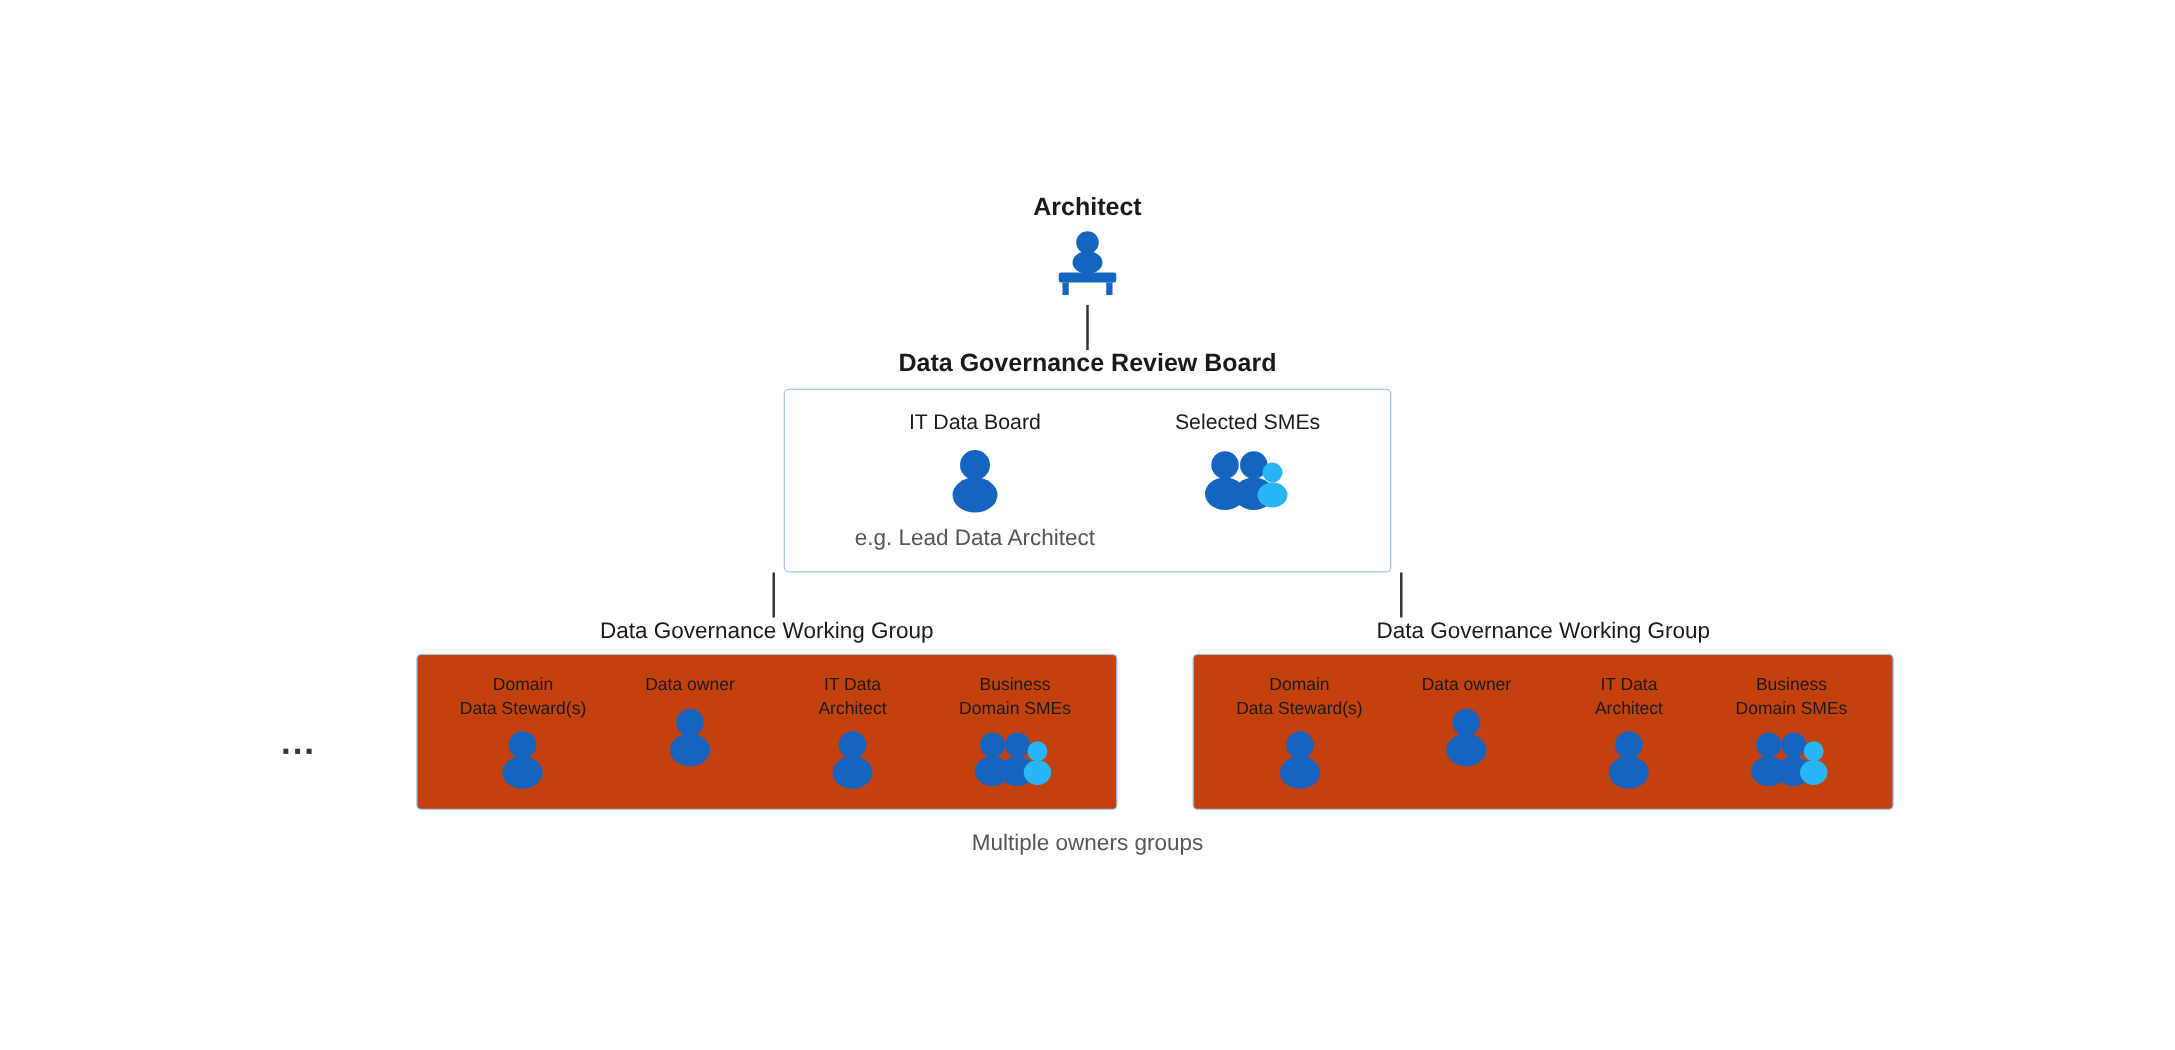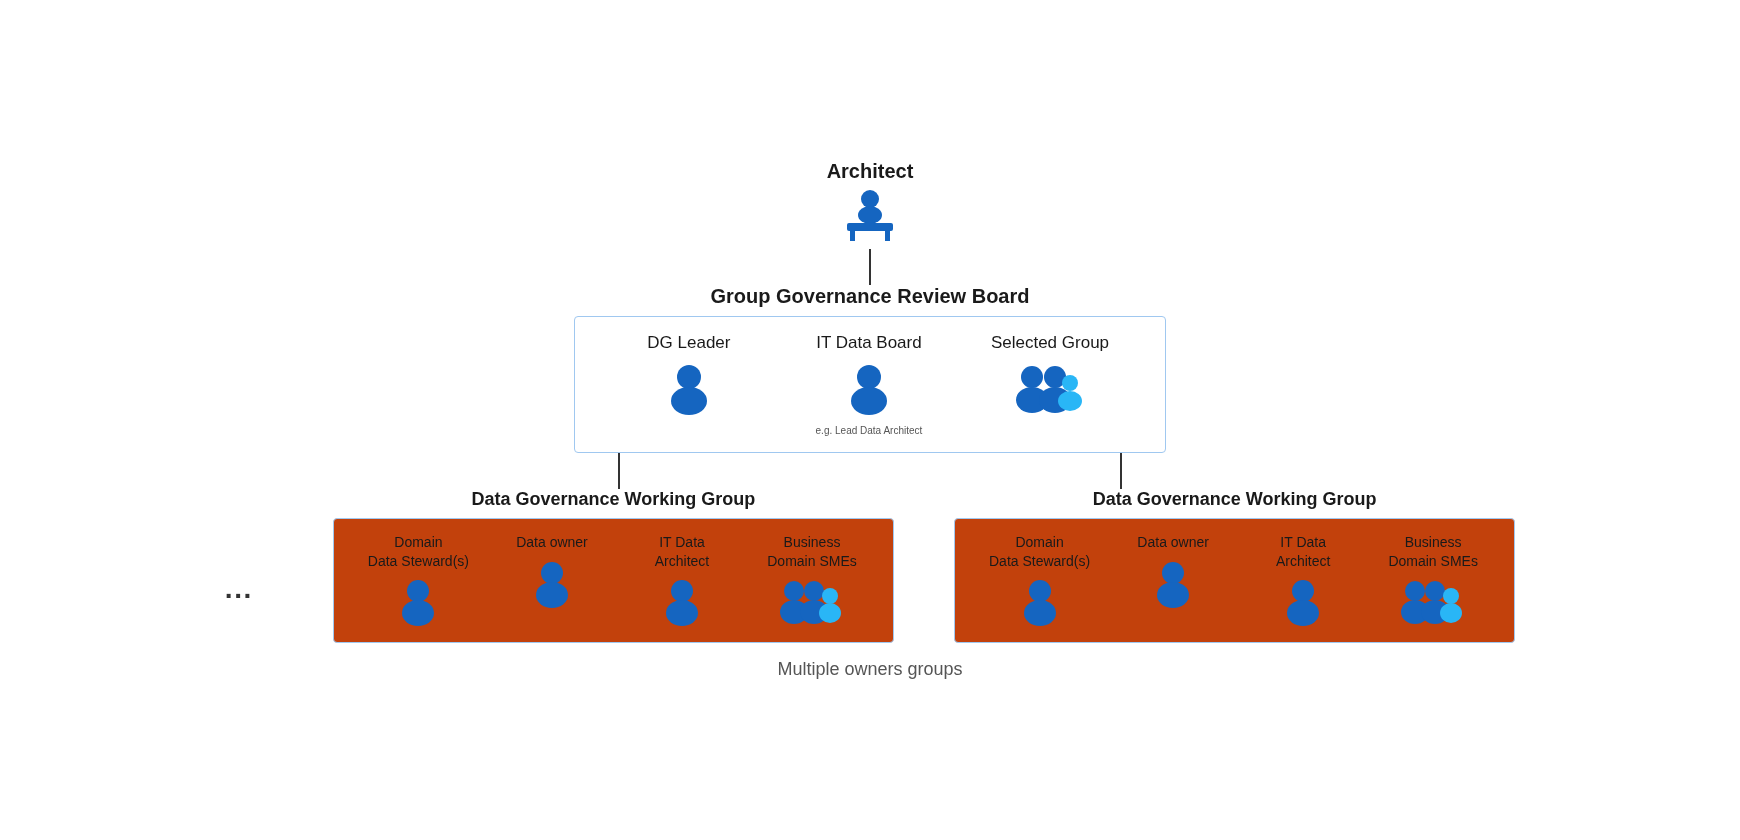--- a/index.html
+++ b/index.html
@@ -66,35 +66,35 @@
     }
 
     .board-member-label {
       font-size: 17px;
       color: #1a1a1a;
       text-align: center;
       margin-bottom: 10px;
     }
 
     .sub-label {
-      font-size: 10px;
+      font-size: 18px;
       color: #555;
       text-align: center;
       margin-top: 6px;
     }
 
     .wg-section {
       display: flex;
       flex-direction: column;
       align-items: center;
     }
 
     .wg-label {
       font-size: 18px;
-      font-weight: 700;
+      font-weight: 400;
       color: #1a1a1a;
       text-align: center;
       margin-bottom: 8px;
     }
 
     .wg-box {
       border: 1.5px solid #a0c8f0;
       border-radius: 4px;
       display: flex;
       flex-direction: row;
@@ -158,43 +158,36 @@
 
       <rect x="12" y="34" width="46" height="8" rx="2" fill="#1565c0"></rect>
       <rect x="15" y="42" width="5" height="10" fill="#1565c0"></rect>
       <rect x="50" y="42" width="5" height="10" fill="#1565c0"></rect>
     </svg>
   </div>
 
   <div style="width:2px;height:36px;background:#333;margin:0 auto;"></div>
 
   <div class="board-with-connectors">
-    <div class="review-board-label">Group Governance Review Board</div>
+    <div class="review-board-label">Data Governance Review Board</div>
     <div class="board-box">
 
-      <div class="board-member">
-        <div class="board-member-label">DG Leader</div>
-        <svg width="50" height="56" viewBox="0 0 50 56">
-          <circle cx="25" cy="14" r="12" fill="#1565c0"></circle>
-          <ellipse cx="25" cy="38" rx="18" ry="14" fill="#1565c0"></ellipse>
-        </svg>
-      </div>
 
 
       <div class="board-member">
         <div class="board-member-label">IT Data Board</div>
         <svg width="50" height="56" viewBox="0 0 50 56">
           <circle cx="25" cy="14" r="12" fill="#1565c0"></circle>
           <ellipse cx="25" cy="38" rx="18" ry="14" fill="#1565c0"></ellipse>
         </svg>
         <div class="sub-label">e.g. Lead Data Architect</div>
       </div>
 
       <div class="board-member">
-        <div class="board-member-label">Selected Group</div>
+        <div class="board-member-label">Selected SMEs</div>
         <svg width="80" height="56" viewBox="0 0 80 56">
           <circle cx="22" cy="14" r="11" fill="#1565c0"></circle>
           <ellipse cx="22" cy="37" rx="16" ry="13" fill="#1565c0"></ellipse>
           <circle cx="45" cy="14" r="11" fill="#1565c0"></circle>
           <ellipse cx="45" cy="37" rx="16" ry="13" fill="#1565c0"></ellipse>
           <circle cx="60" cy="20" r="8" fill="#29b6f6"></circle>
           <ellipse cx="60" cy="38" rx="12" ry="10" fill="#29b6f6"></ellipse>
         </svg>
       </div>
     </div>

